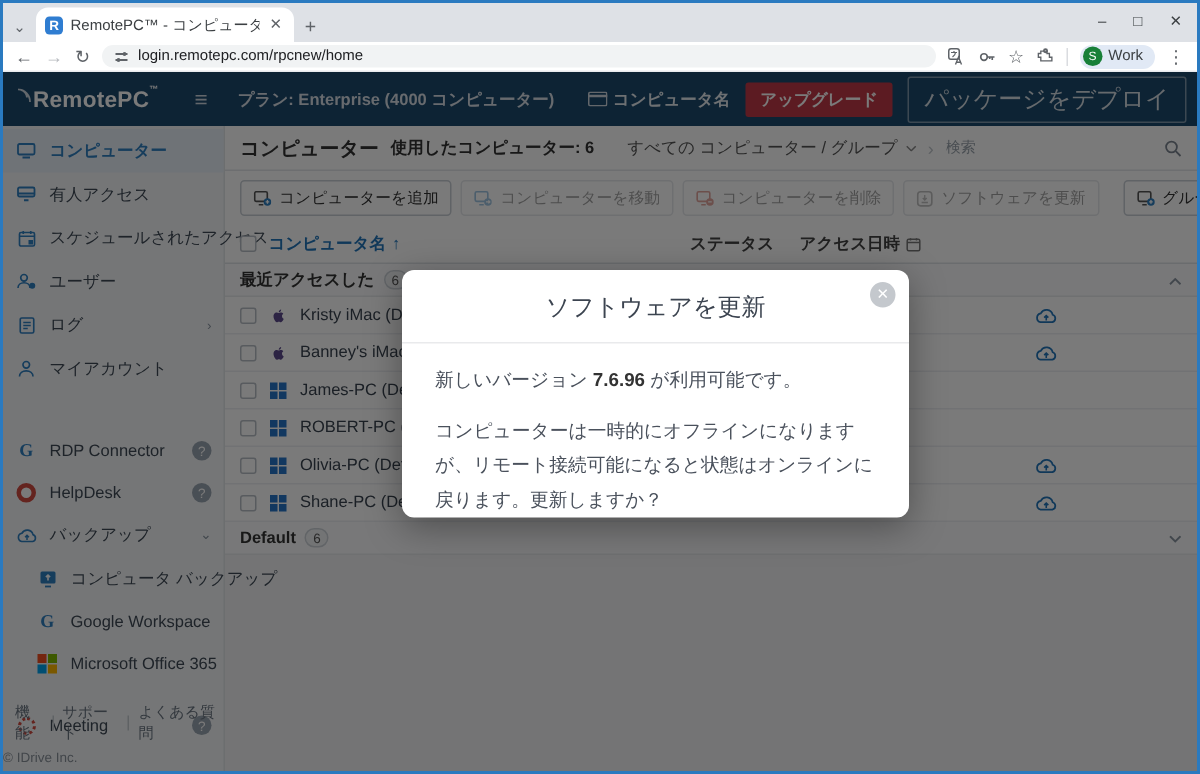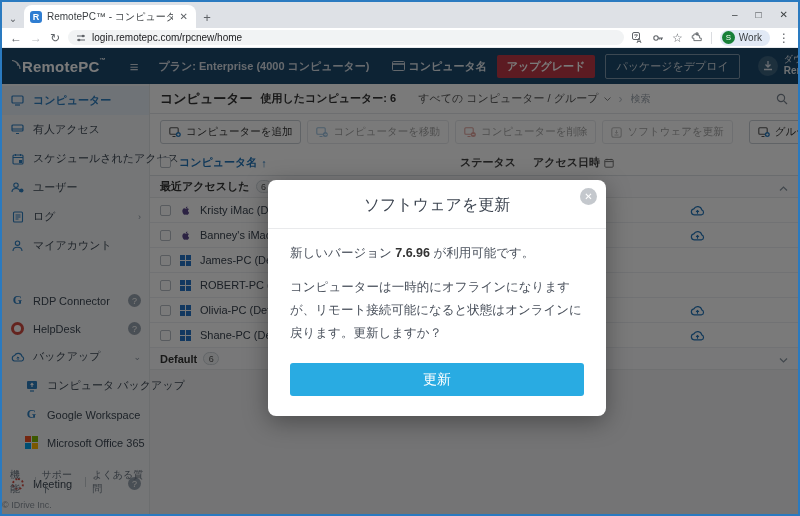--- a/index.html
+++ b/index.html
@@ -31,21 +31,21 @@
   
   .app { position:relative; height:476px; }
   .app-header { height:36px; background:#1d4a6e; display:flex; align-items:center; padding:0 10px; gap:10px; color:#e8eef3; }
   .logo { display:flex; align-items:flex-start; color:#fff; font-weight:bold; font-size:15px; letter-spacing:.2px; }
   .logo .arcs { margin-right:1px; margin-top:-2px; }
   .logo .tm { font-size:6px; margin-top:-1px; }
   .hamburger { color:#cfd8e0; font-size:15px; margin-left:14px; }
   .plan { font-size:11px; font-weight:bold; color:#d7dee5; margin-left:10px; white-space:nowrap; }
   .billing { display:flex; align-items:center; gap:4px; font-size:11px; font-weight:bold; color:#e4eaef; margin-left:12px; white-space:nowrap; }
   .btn-upgrade { background:#c13a47; color:#fff; font-size:11px; font-weight:bold; border:none; padding:4px 10px; border-radius:2px; white-space:nowrap; }
-  .btn-deploy { background:transparent; color:#d5dde3; font-size:11px; border:1px solid #7d97ab; padding:4px 10px; border-radius:2px; margin-left:auto; white-space:nowrap; }
+  .btn-deploy { background:transparent; color:#d5dde3; font-size:16px; border:1px solid #7d97ab; padding:4px 10px; border-radius:2px; margin-left:auto; white-space:nowrap; }
   .download { display:flex; align-items:center; gap:6px; margin-left:8px; }
   .dl-circle { width:20px; height:20px; border-radius:50%; background:#3d6480; color:#dfe7ee; display:flex; align-items:center; justify-content:center; }
   .dl-text { font-size:9px; line-height:1.25; color:#e4eaef; white-space:nowrap; }
   .dl-text b { font-size:10px; }
 
   .app-body { display:flex; height:430px; }
 
   
   .sidebar { width:148px; background:#f5f7f9; border-right:1px solid #e1e5e9; position:relative; padding-top:2px; flex:none; }
   .nav-item { display:flex; align-items:center; gap:8px; padding:7px 8px; font-size:11px; color:#3f4a56; white-space:nowrap; }
@@ -542,17 +542,16 @@
 
     <div class="modal">
       <div class="modal-head">
         <div class="modal-title">ソフトウェアを更新</div>
         <span class="modal-close">✕</span>
       </div>
       <div class="modal-body">
         <p class="modal-line1"><span>新しいバージョン </span><b>7.6.96</b><span> が利用可能です。</span></p>
         <p class="modal-para">コンピューターは一時的にオフラインになりますが、リモート接続可能になると状態はオンラインに戻ります。更新しますか？</p>
       </div>
-      <button class="btn-update">更新</button>
     </div>
 
   </div>
 </div>
 
 </body></html>

